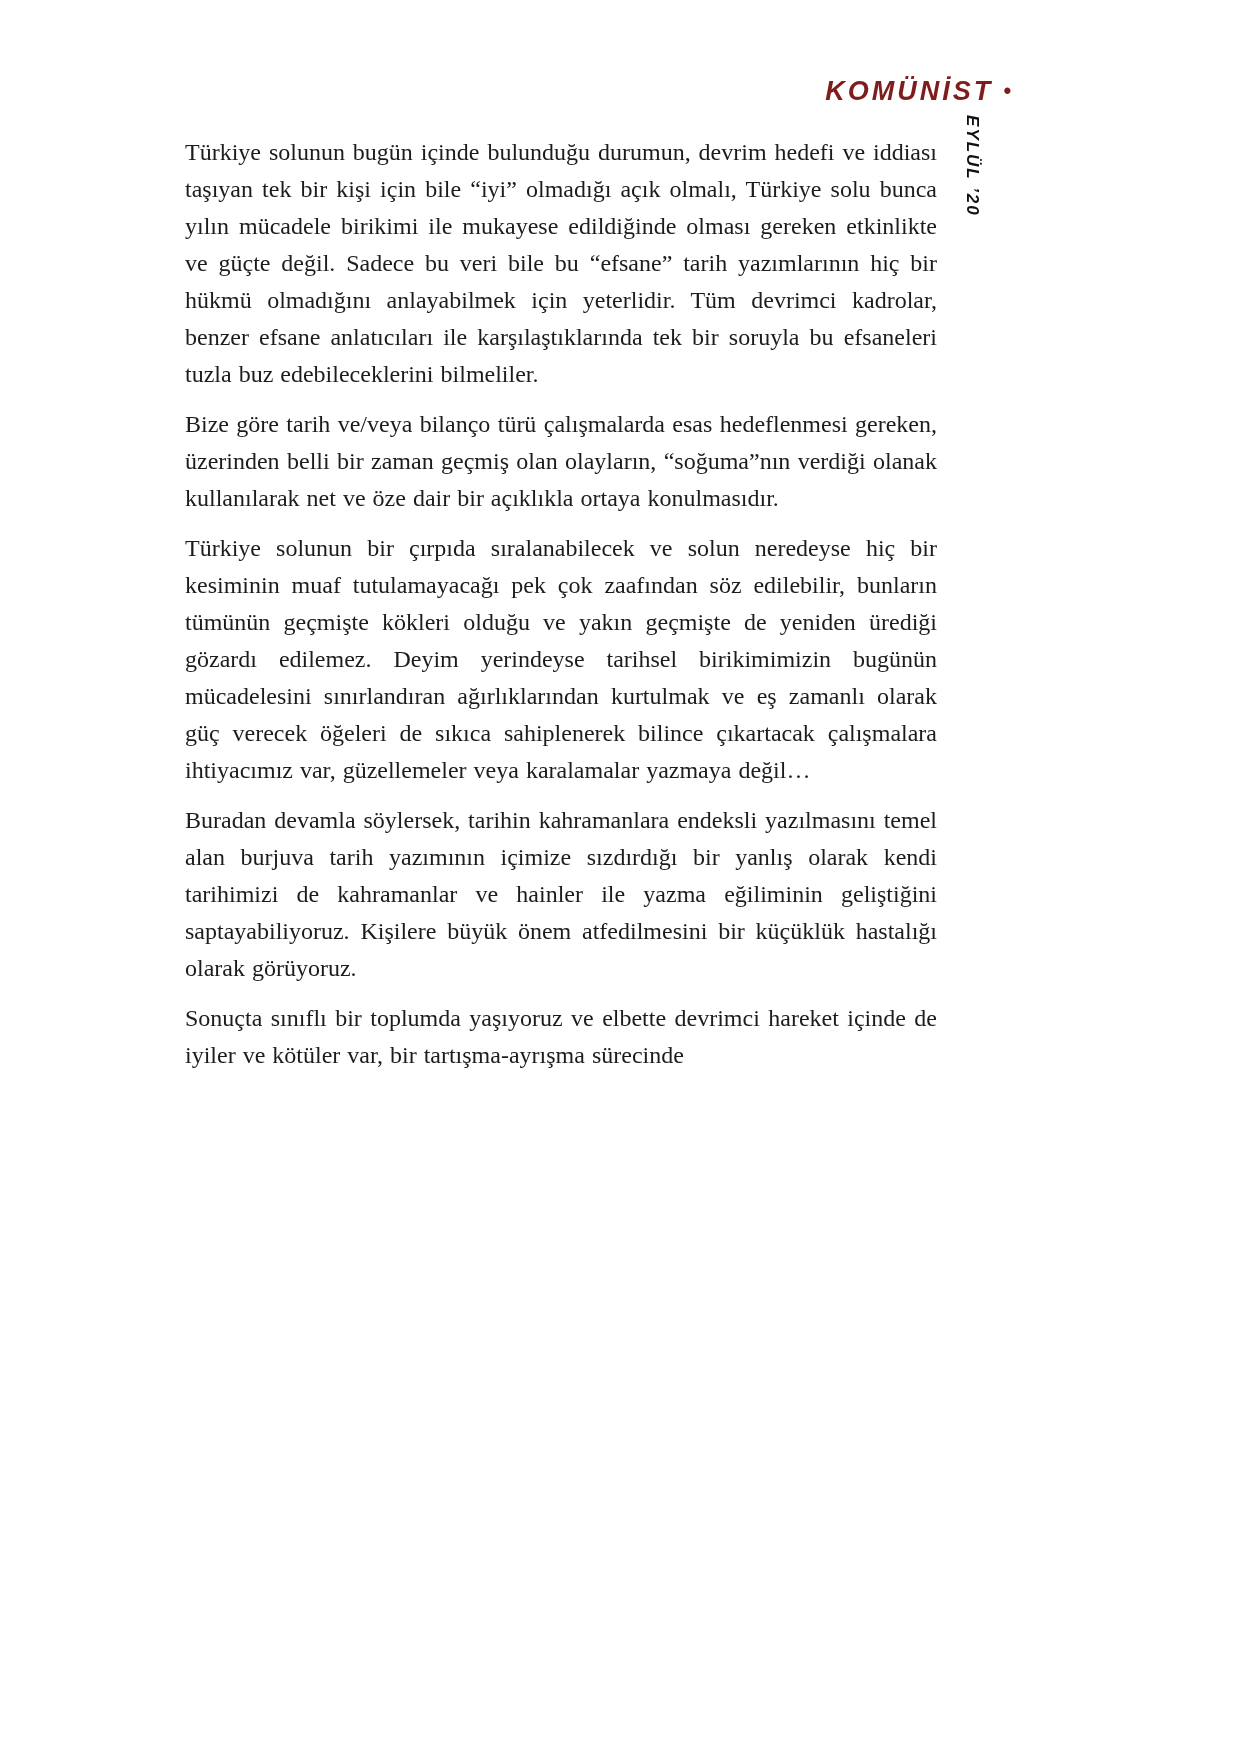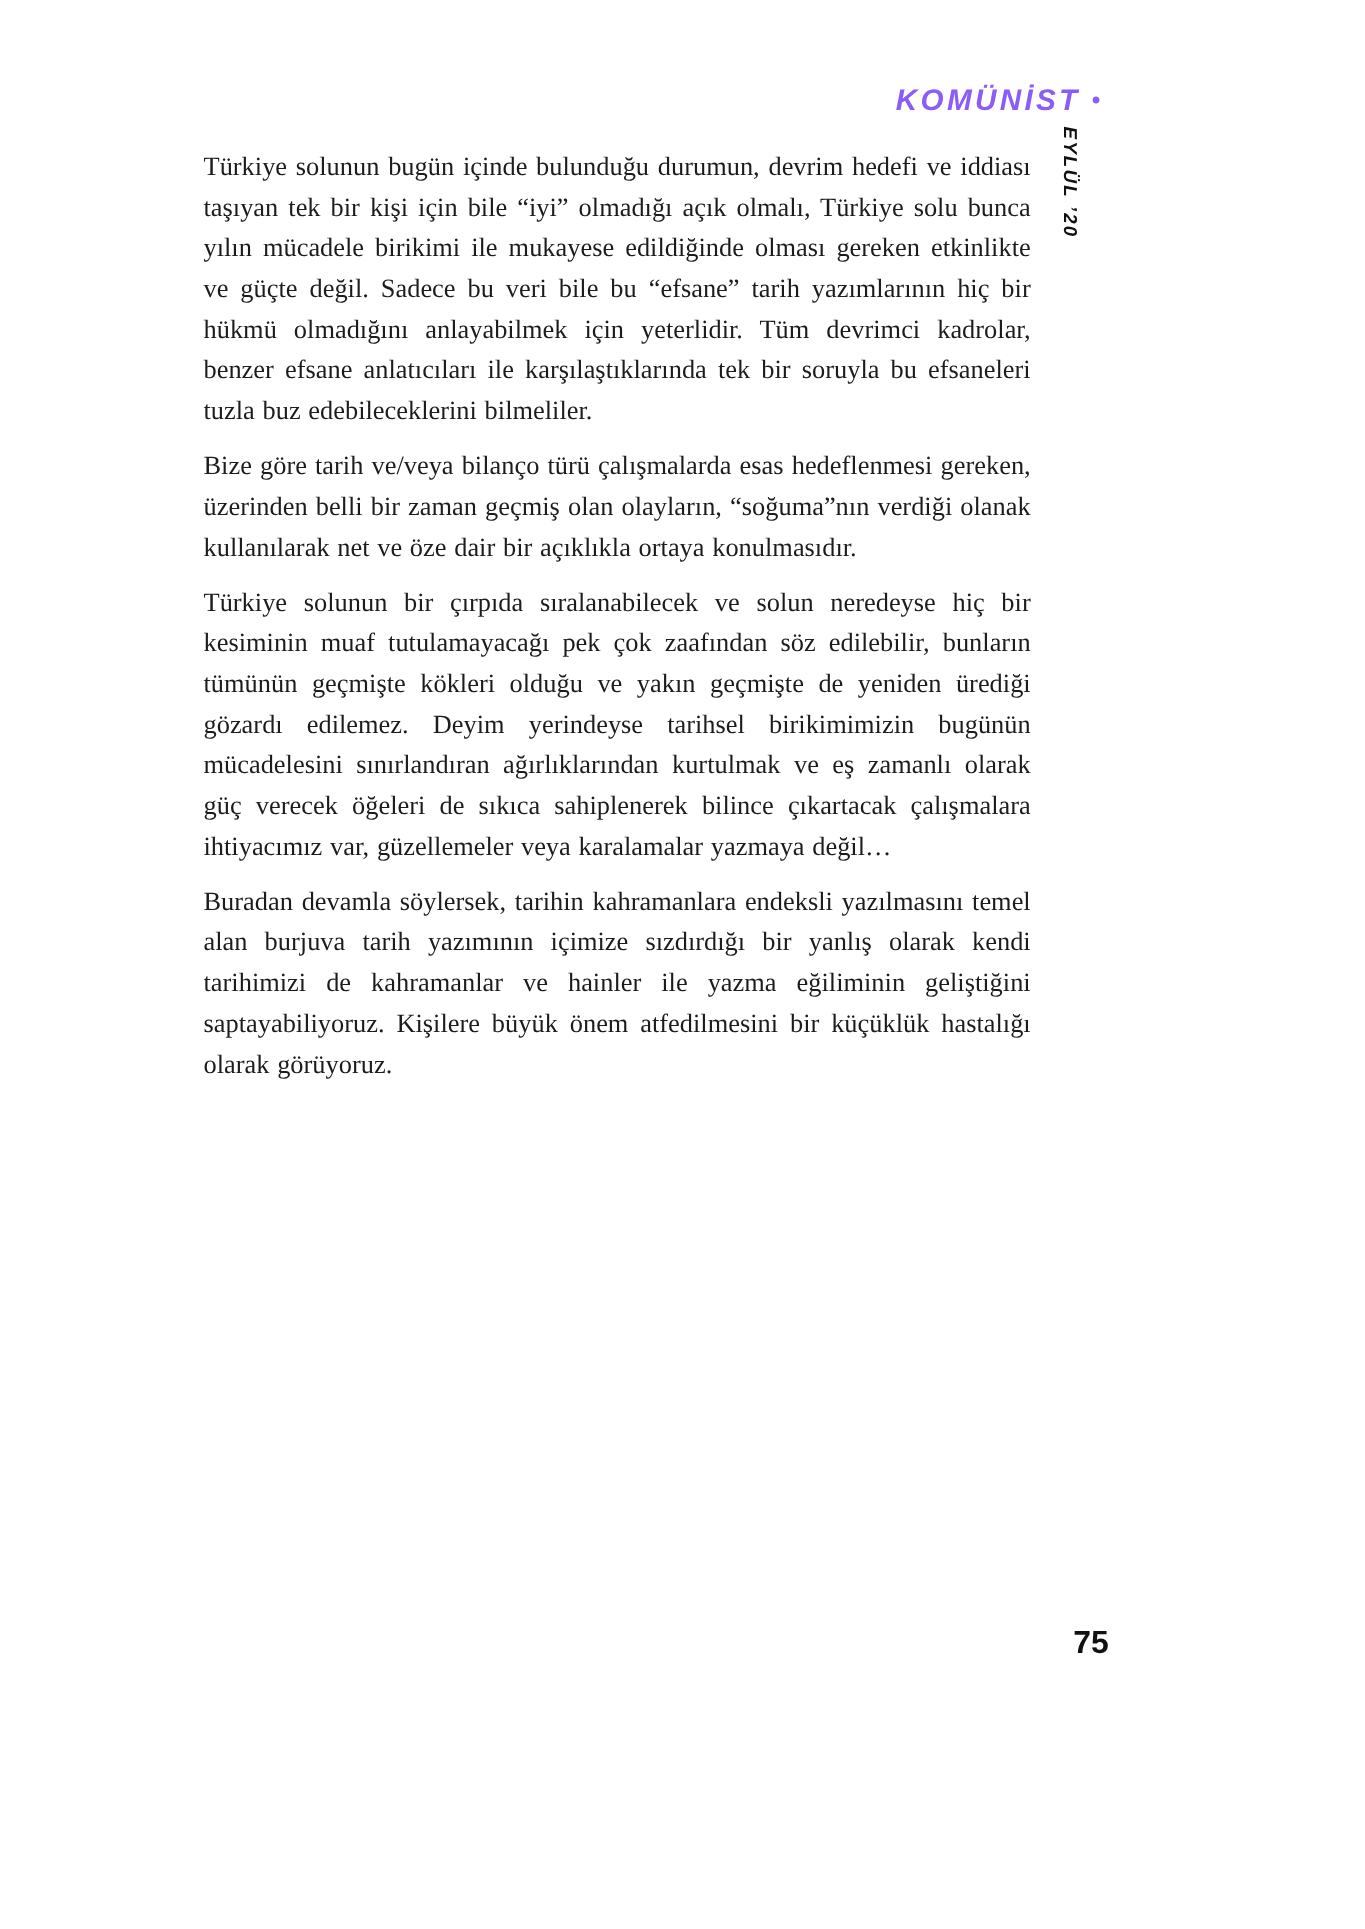--- a/index.html
+++ b/index.html
@@ -15,29 +15,29 @@
     background: #ffffff;
     overflow: hidden;
     font-family: "Liberation Serif", serif;
     color: #1c1c1c;
   }
 
   
   .running-head {
     position: absolute;
     top: 76px;
-    left: 0;
+    left: 11px;
     width: 1000px;
     text-align: right;
     font-family: "Liberation Sans", sans-serif;
     font-style: italic;
     font-weight: 900;
     font-size: 27px;
     letter-spacing: 3px;
-    color: #8b5cf6;
+    color: #7f1d1d;
     white-space: nowrap;
   }
   .running-head .bullet {
     display: inline-block;
     margin-left: 10px;
     font-size: 22px;
     letter-spacing: 0;
     vertical-align: 2px;
   }
 
@@ -95,17 +95,17 @@
     <span>KOMÜNİST</span><span class="bullet">•</span>
   </div>
 
   <div class="issue-label">EYLÜL ’20</div>
 
   <div class="text-column">
     <p>Türkiye solunun bugün içinde bulunduğu durumun, devrim hedefi ve iddiası taşıyan tek bir kişi için bile “iyi” olmadığı açık olmalı, Türkiye solu bunca yılın mücadele birikimi ile mukayese edildiğinde olması gereken etkinlikte ve güçte değil. Sadece bu veri bile bu “efsane” tarih yazımlarının hiç bir hükmü olmadığını anlayabilmek için yeterlidir. Tüm devrimci kadrolar, benzer efsane anlatıcıları ile karşılaştıklarında tek bir soruyla bu efsaneleri tuzla buz edebileceklerini bilmeliler.</p>
     <p>Bize göre tarih ve/veya bilanço türü çalışmalarda esas hedeflenmesi gereken, üzerinden belli bir zaman geçmiş olan olayların, “soğuma”nın verdiği olanak kullanılarak net ve öze dair bir açıklıkla ortaya konulmasıdır.</p>
     <p>Türkiye solunun bir çırpıda sıralanabilecek ve solun neredeyse hiç bir kesiminin muaf tutulamayacağı pek çok zaafından söz edilebilir, bunların tümünün geçmişte kökleri olduğu ve yakın geçmişte de yeniden ürediği gözardı edilemez. Deyim yerindeyse tarihsel birikimimizin bugünün mücadelesini sınırlandıran ağırlıklarından kurtulmak ve eş zamanlı olarak güç verecek öğeleri de sıkıca sahiplenerek bilince çıkartacak çalışmalara ihtiyacımız var, güzellemeler veya karalamalar yazmaya değil…</p>
     <p>Buradan devamla söylersek, tarihin kahramanlara endeksli yazılmasını temel alan burjuva tarih yazımının içimize sızdırdığı bir yanlış olarak kendi tarihimizi de kahramanlar ve hainler ile yazma eğiliminin geliştiğini saptayabiliyoruz. Kişilere büyük önem atfedilmesini bir küçüklük hastalığı olarak görüyoruz.</p>
+    <p>Sonuçta sınıflı bir toplumda yaşıyoruz ve elbette devrimci hareket içinde de iyiler ve kötüler var, bir tartışma-ayrışma sürecinde</p>
   </div>
 
-  <div class="page-number">75</div>
 
 </div>
 
 </body></html>

